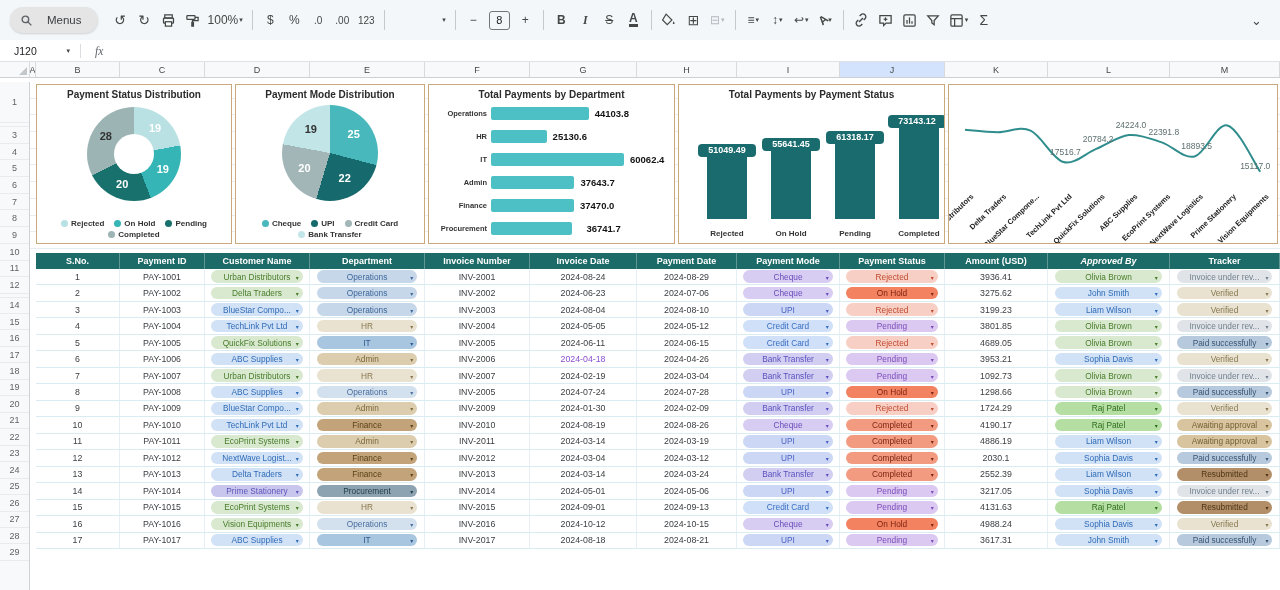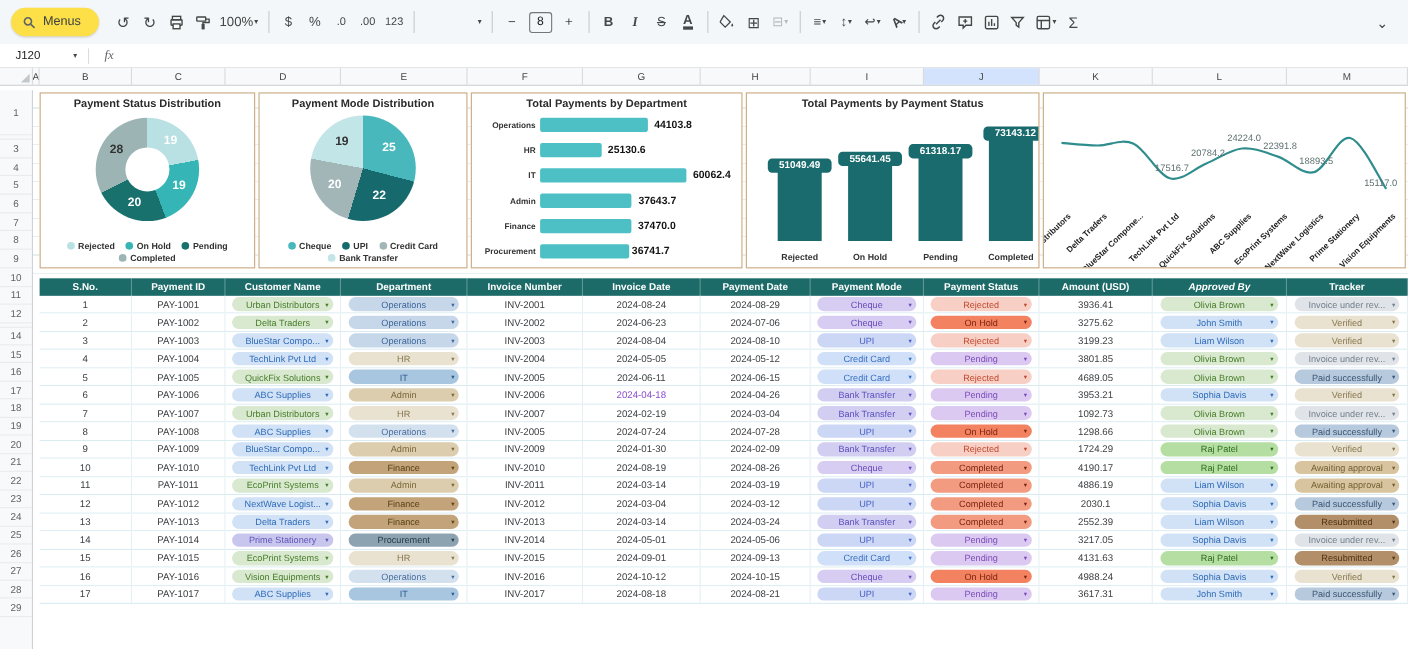--- a/index.html
+++ b/index.html
@@ -1,21 +1,21 @@
 <!DOCTYPE html>
 <html><head>
 <meta charset="utf-8">
 <style>
   *{box-sizing:border-box}
   html,body{margin:0;padding:0}
   body{width:1280px;height:590px;overflow:hidden;background:#fff;
        font-family:"Liberation Sans",sans-serif;color:#202124}
   
   .toolbar{height:40px;background:#f4f7fa;display:flex;align-items:center;padding:0 10px;gap:1px}
-  .menus{background:#fde047;border-radius:18px;height:26px;display:flex;align-items:center;gap:6px;
+  .menus{background:#e5e5e5;border-radius:18px;height:26px;display:flex;align-items:center;gap:14px;
          padding:0 16px 0 10px;box-shadow:0 1px 2px rgba(0,0,0,.15);margin-right:10px;
          font-size:11.5px;color:#3c4043}
   .tb{min-width:23px;height:24px;display:flex;align-items:center;justify-content:center;
       border-radius:4px;font-size:12px;color:#444746;padding:0 3px;white-space:nowrap}
   .sym{font-size:14px}
   .small{font-size:10px}
   .caret{font-size:7px;color:#444746;margin-left:1px}
   .tdiv{width:1px;height:20px;background:#c6cacd;margin:0 5px}
   .fsize{width:21px;height:19px;border:1px solid #747775;border-radius:3px;font-size:11px;
          display:flex;align-items:center;justify-content:center;color:#202124;margin:0 3px}
@@ -333,37 +333,37 @@
               <div style="margin-left: 6px; font-size: 9.5px; font-weight: bold; color: rgb(20, 20, 20);">37643.7</div>
             </div>
             <div style="display: flex; align-items: center;">
               <div style="width: 56px; text-align: right; font-size: 7.5px; font-weight: bold; color: rgb(51, 51, 51); flex: 0 0 auto;">Finance</div>
               <div style="height: 12.5px; border-radius: 2px; margin-left: 4px; flex: 0 0 auto; width: 83px; background: rgb(76, 192, 197);"></div>
               <div style="margin-left: 6px; font-size: 9.5px; font-weight: bold; color: rgb(20, 20, 20);">37470.0</div>
             </div>
             <div style="display: flex; align-items: center;">
               <div style="width: 56px; text-align: right; font-size: 7.5px; font-weight: bold; color: rgb(51, 51, 51); flex: 0 0 auto;">Procurement</div>
               <div style="height: 12.5px; border-radius: 2px; margin-left: 4px; flex: 0 0 auto; width: 81.4px; background: rgb(76, 192, 197);"></div>
-              <div style="margin-left: 2px; font-size: 9.5px; font-weight: bold; color: rgb(20, 20, 20);">36741.7</div>
+              <div style="margin-left: 14px; font-size: 9.5px; font-weight: bold; color: rgb(20, 20, 20);">36741.7</div>
             </div>
           </div>
         </div>
         <div class="panel" style="left: 648px; width: 267px;">
           <div class="ctitle">Total Payments by Payment Status</div>
           <div style="position: absolute; width: 40px; left: 28px; top: 66.2998px; height: 67.7002px; background: rgb(26, 107, 110); border-radius: 3px 3px 0px 0px;"></div>
           <div style="position: absolute; width: 58px; left: 19px; top: 59.2998px; height: 13px; line-height: 13px; text-align: center; background: rgb(26, 107, 110); color: rgb(255, 255, 255); font-size: 9px; font-weight: bold; border-radius: 4px;">51049.49</div>
           <div style="position: absolute; width: 70px; left: 13px; bottom: 5px; text-align: center; font-size: 8px; font-weight: bold; color: rgb(51, 51, 51);">Rejected</div>
           <div style="position: absolute; width: 40px; left: 92px; top: 60.2101px; height: 73.7899px; background: rgb(26, 107, 110); border-radius: 3px 3px 0px 0px;"></div>
           <div style="position: absolute; width: 58px; left: 83px; top: 53.2101px; height: 13px; line-height: 13px; text-align: center; background: rgb(26, 107, 110); color: rgb(255, 255, 255); font-size: 9px; font-weight: bold; border-radius: 4px;">55641.45</div>
           <div style="position: absolute; width: 70px; left: 77px; bottom: 5px; text-align: center; font-size: 8px; font-weight: bold; color: rgb(51, 51, 51);">On Hold</div>
           <div style="position: absolute; width: 40px; left: 156px; top: 52.6819px; height: 81.3181px; background: rgb(26, 107, 110); border-radius: 3px 3px 0px 0px;"></div>
           <div style="position: absolute; width: 58px; left: 147px; top: 45.6819px; height: 13px; line-height: 13px; text-align: center; background: rgb(26, 107, 110); color: rgb(255, 255, 255); font-size: 9px; font-weight: bold; border-radius: 4px;">61318.17</div>
           <div style="position: absolute; width: 70px; left: 141px; bottom: 5px; text-align: center; font-size: 8px; font-weight: bold; color: rgb(51, 51, 51);">Pending</div>
           <div style="position: absolute; width: 40px; left: 220px; top: 37px; height: 97px; background: rgb(26, 107, 110); border-radius: 3px 3px 0px 0px;"></div>
-          <div style="position: absolute; width: 58px; left: 215px; top: 30px; height: 13px; line-height: 13px; text-align: center; background: rgb(26, 107, 110); color: rgb(255, 255, 255); font-size: 9px; font-weight: bold; border-radius: 4px;">73143.12</div>
+          <div style="position: absolute; width: 58px; left: 209px; top: 30px; height: 13px; line-height: 13px; text-align: center; background: rgb(26, 107, 110); color: rgb(255, 255, 255); font-size: 9px; font-weight: bold; border-radius: 4px;">73143.12</div>
           <div style="position: absolute; width: 70px; left: 205px; bottom: 5px; text-align: center; font-size: 8px; font-weight: bold; color: rgb(51, 51, 51);">Completed</div>
         </div>
         <div class="panel" style="left: 918px; width: 330px;">
           <svg viewBox="0 0 328 148" style="position: absolute; left: 0px; top: 12px; width: 328px; height: 148px; overflow: visible;">
             <path d="M 16 32.854838709677416 C 21.5 33.3, 37.9 35.1, 48.8 35.274193548387096 C 59.7 35.4, 70.7 28.7, 81.6 33.66129032258064 C 92.5 38.6, 103.5 62.0, 114.39999999999999 65.04556451612902 C 125.3 68.1, 136.3 56.4, 147.2 51.87016129032258 C 158.1 47.4, 169.1 39.1, 180 38 C 190.9 36.9, 201.9 41.8, 212.79999999999998 45.387903225806454 C 223.7 49.0, 234.7 62.3, 245.59999999999997 59.49395161290323 C 256.5 56.7, 267.5 25.9, 278.4 28.419354838709676 C 289.3 31.0, 305.7 67.0, 311.2 74.72177419354838" fill="none" stroke="#2f8d8d" stroke-width="2"></path>
             <text x="116.39999999999999" y="58.04556451612902" text-anchor="middle" font-size="8.5" fill="#5d6f6f">17516.7</text>
             <text x="149.2" y="44.87016129032258" text-anchor="middle" font-size="8.5" fill="#5d6f6f">20784.2</text>
             <text x="182" y="31" text-anchor="middle" font-size="8.5" fill="#5d6f6f">24224.0</text>
             <text x="214.79999999999998" y="38.387903225806454" text-anchor="middle" font-size="8.5" fill="#5d6f6f">22391.8</text>
             <text x="247.59999999999997" y="52.49395161290323" text-anchor="middle" font-size="8.5" fill="#5d6f6f">18893.5</text>

